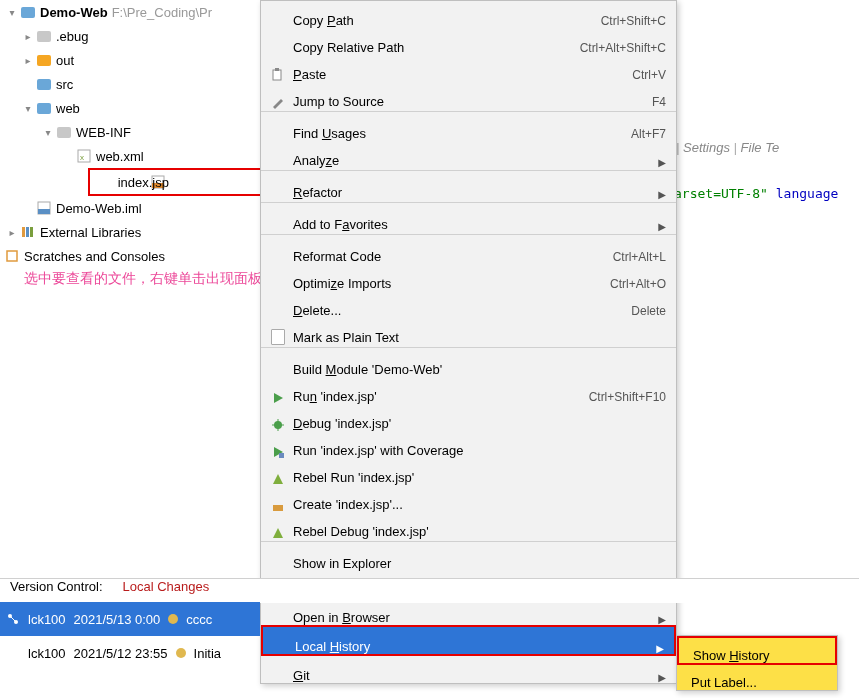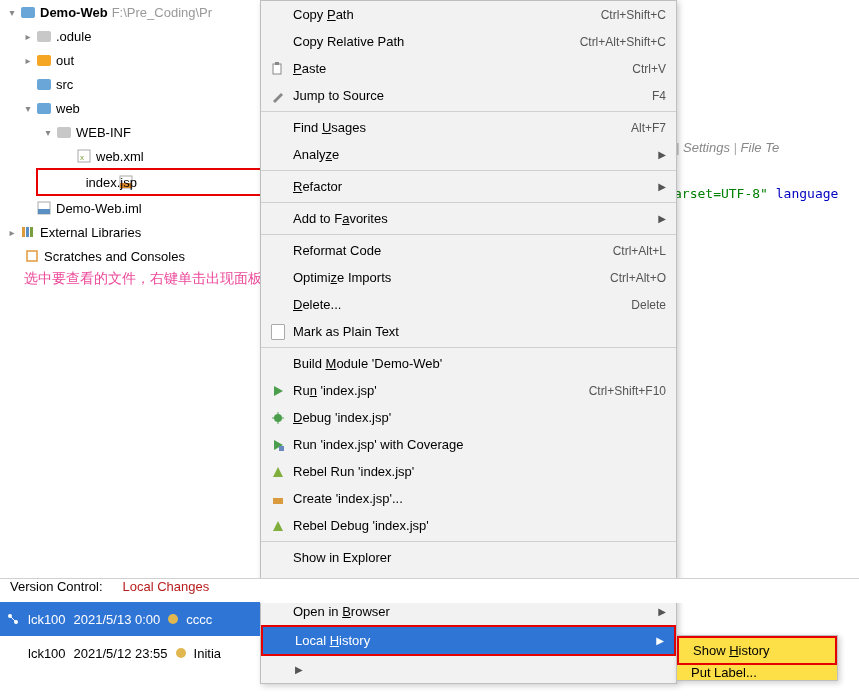--- a/index.html
+++ b/index.html
@@ -14,21 +14,21 @@
   .lbl{padding-right:4px}
   .path{color:#999}
   .sel-row{background:#fff}
   .redbox{border:2px solid #e60000}
   .anno{position:absolute;left:24px;top:270px;color:#ec4899;font-size:14px}
   .editor-hint{position:absolute;left:676px;top:140px;color:#888;font-style:italic}
   .editor-hint .sep{color:#aaa}
   .code-line{position:absolute;left:674px;top:186px;font-family:Consolas,monospace;font-size:13px}
   .grn{color:#008000}.blu{color:#0000c0}
   .ctx{position:absolute;left:260px;top:0;width:415px;background:#f2f2f2;border:1px solid #bfbfbf;box-shadow:2px 2px 6px rgba(0,0,0,.2)}
-  .mi{display:flex;align-items:center;height:27px;padding:0 10px 0 6px}
+  .mi{display:flex;align-items:flex-end;height:27px;padding:0 10px 0 6px}
   .mi .mico{width:22px;display:inline-flex;align-items:center;justify-content:center}
   .mi .mlbl{flex:1;padding-left:4px}
   .mi .sc{color:#555;font-size:12px}
   .mi .sub{color:#555;font-size:10px;padding-left:6px}
   .sep-line{height:1px;background:#d0d0d0;margin:2px 0}
   .mi.hl{background:#2e75d6;color:#fff}
   .mi.hl .sc,.mi.hl .sub{color:#fff}
   .submenu{position:absolute;left:676px;top:635px;width:160px;background:#fde047;border:1px solid #bfbfbf;box-shadow:2px 2px 6px rgba(0,0,0,.2)}
   .vc-bar{position:absolute;left:0;top:578px;width:859px;height:24px;border-top:1px solid #d0d0d0;display:flex;background:#fff}
   .vc-bar .title{padding:0 10px;font-weight:400}
@@ -49,21 +49,21 @@
         <span class="fold blue"></span>
       </span>
     <span class="lbl" style="font-weight:bold">Demo-Web</span>
     <span class="path">F:\Pre_Coding\Pr</span>
   </div>
   <div class="tree-row" style="padding-left:20px">
     <span class="chev">▸</span>
     <span class="ico">
         <span class="fold"></span>
       </span>
-    <span class="lbl">.odule</span>
+    <span class="lbl">.ebug</span>
   </div>
   <div class="tree-row" style="padding-left:20px">
     <span class="chev">▸</span>
     <span class="ico">
         <span class="fold orange"></span>
       </span>
     <span class="lbl">out</span>
   </div>
   <div class="tree-row" style="padding-left:36px">
     <span class="ico">
@@ -87,21 +87,21 @@
   </div>
   <div class="tree-row" style="padding-left:76px">
     <span class="ico">
         <svg width="14" height="14">
           <rect x="1" y="1" width="12" height="12" fill="#fff" stroke="#aaa"></rect>
           <text x="3" y="11" font-size="8" fill="#7a9e3d">x</text>
         </svg>
       </span>
     <span class="lbl">web.xml</span>
   </div>
-  <div class="tree-row sel-row redbox" style="padding-left:80px;width:158px;margin-left:36px">
+  <div class="tree-row sel-row redbox" style="padding-left:60px;width:158px;margin-left:88px">
     <span class="ico">
         <svg width="14" height="14">
           <rect x="1" y="1" width="12" height="12" fill="#fff" stroke="#aaa"></rect>
           <rect x="1" y="8" width="12" height="5" fill="#e08a2e"></rect>
         </svg>
       </span>
     <span class="lbl" style="margin-left:0;padding-left:20px;margin-left:-60px;padding-left:0">&nbsp;</span>
     <span class="lbl">index.jsp</span>
   </div>
   <div class="tree-row" style="padding-left:36px">
@@ -117,21 +117,21 @@
     <span class="chev">▸</span>
     <span class="ico">
         <svg width="14" height="14">
           <rect x="1" y="2" width="3" height="10" fill="#e09a3e"></rect>
           <rect x="5" y="2" width="3" height="10" fill="#5a8fc4"></rect>
           <rect x="9" y="2" width="3" height="10" fill="#7a9e3d"></rect>
         </svg>
       </span>
     <span class="lbl">External Libraries</span>
   </div>
-  <div class="tree-row" style="padding-left:24px">
+  <div class="tree-row" style="padding-left:4px">
     <span class="ico">
         <svg width="14" height="14">
           <rect x="2" y="2" width="10" height="10" fill="none" stroke="#e09a3e" stroke-width="1.5"></rect>
         </svg>
       </span>
     <span class="lbl">Scratches and Consoles</span>
   </div>
 </div>
 
 <div class="anno">选中要查看的文件，右键单击出现面板</div>
@@ -294,29 +294,30 @@
       <span class="mlbl">Open in <u>B</u>rowser</span>
       <span class="sub">▶</span>
     </div>
   <div class="mi hl redbox" style="border-width:2px">
       <span class="mico"></span>
       <span class="mlbl">Local <u>H</u>istory</span>
       <span class="sub">▶</span>
     </div>
   <div class="mi">
       <span class="mico"></span>
+      <span class="mlbl"><u>G</u>it</span>
       <span class="sub">▶</span>
     </div>
 </div>
 
 <div class="submenu">
   <div class="mi redbox" style="height:25px">
       <span class="mlbl" style="padding-left:8px">Show <u>H</u>istory</span>
     </div>
-  <div class="mi" style="height:15px">
+  <div class="mi" style="height:25px">
       <span class="mlbl" style="padding-left:8px">Put Label...</span>
     </div>
 </div>
 
 <div class="vc-bar">
   <span class="title">Version Control:</span>
   <span class="tab">Local Changes</span>
 </div>
 
 <div class="log">

